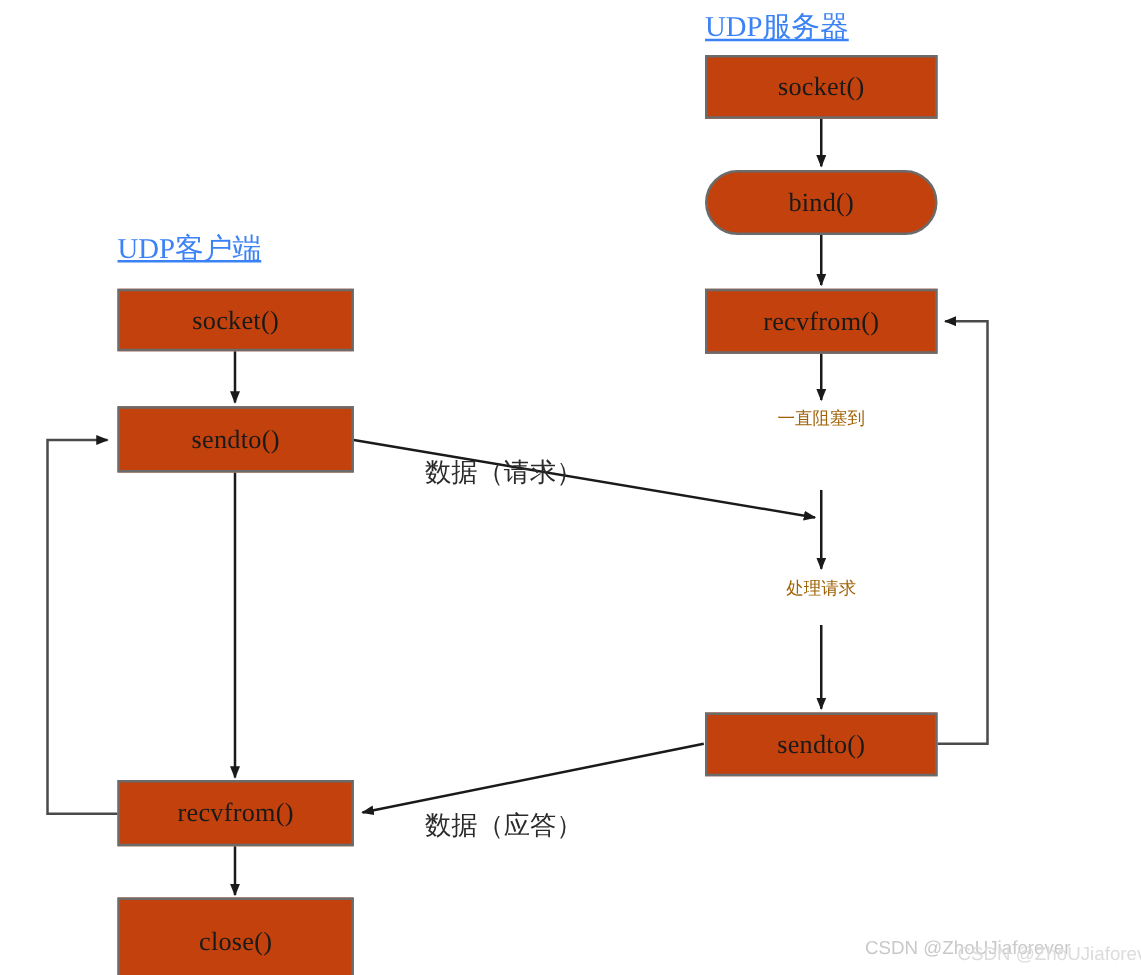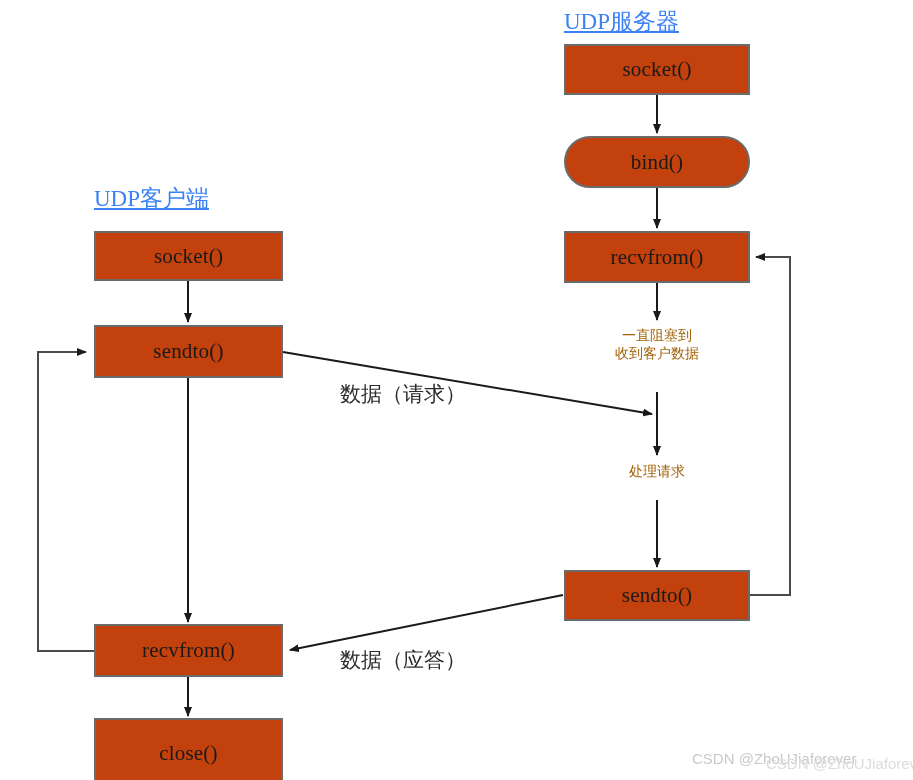--- a/index.html
+++ b/index.html
@@ -129,27 +129,26 @@
   <div class="node-box" style="left:564px; top:44px; width:186px; height:51px;">socket()</div>
 
   <div class="node-box" style="left:564px; top:136px; width:186px; height:52px;border-radius:26px;">bind()</div>
 
   <div class="node-box" style="left:564px; top:231px; width:186px; height:52px;">recvfrom()</div>
 
   <div class="node-box" style="left:564px; top:570px; width:186px; height:51px;">sendto()</div>
 
   <div class="note-text" style="left:557px; top:327px; width:200px;">
     <div>一直阻塞到</div>
-    <div>收到客户数据</div>
   </div>
 
   <div class="note-text" style="left:557px; top:463px; width:200px;">
     <div>处理请求</div>
   </div>
 
-  <div class="edge-label" style="left:340px; top:380px;text-align:center;">数据（请求）</div>
+  <div class="edge-label" style="left:340px; top:364px;text-align:center;">数据（请求）</div>
 
   <div class="edge-label" style="left:340px; top:646px;">数据（应答）</div>
 
   <div class="watermark" style="left:692px; top:750px;">CSDN @ZhoUJiaforever</div>
   <div class="watermark ghost" style="left:766px; top:755px;">CSDN @ZhoUJiaforever</div>
 
 </div>
 
 </body></html>

